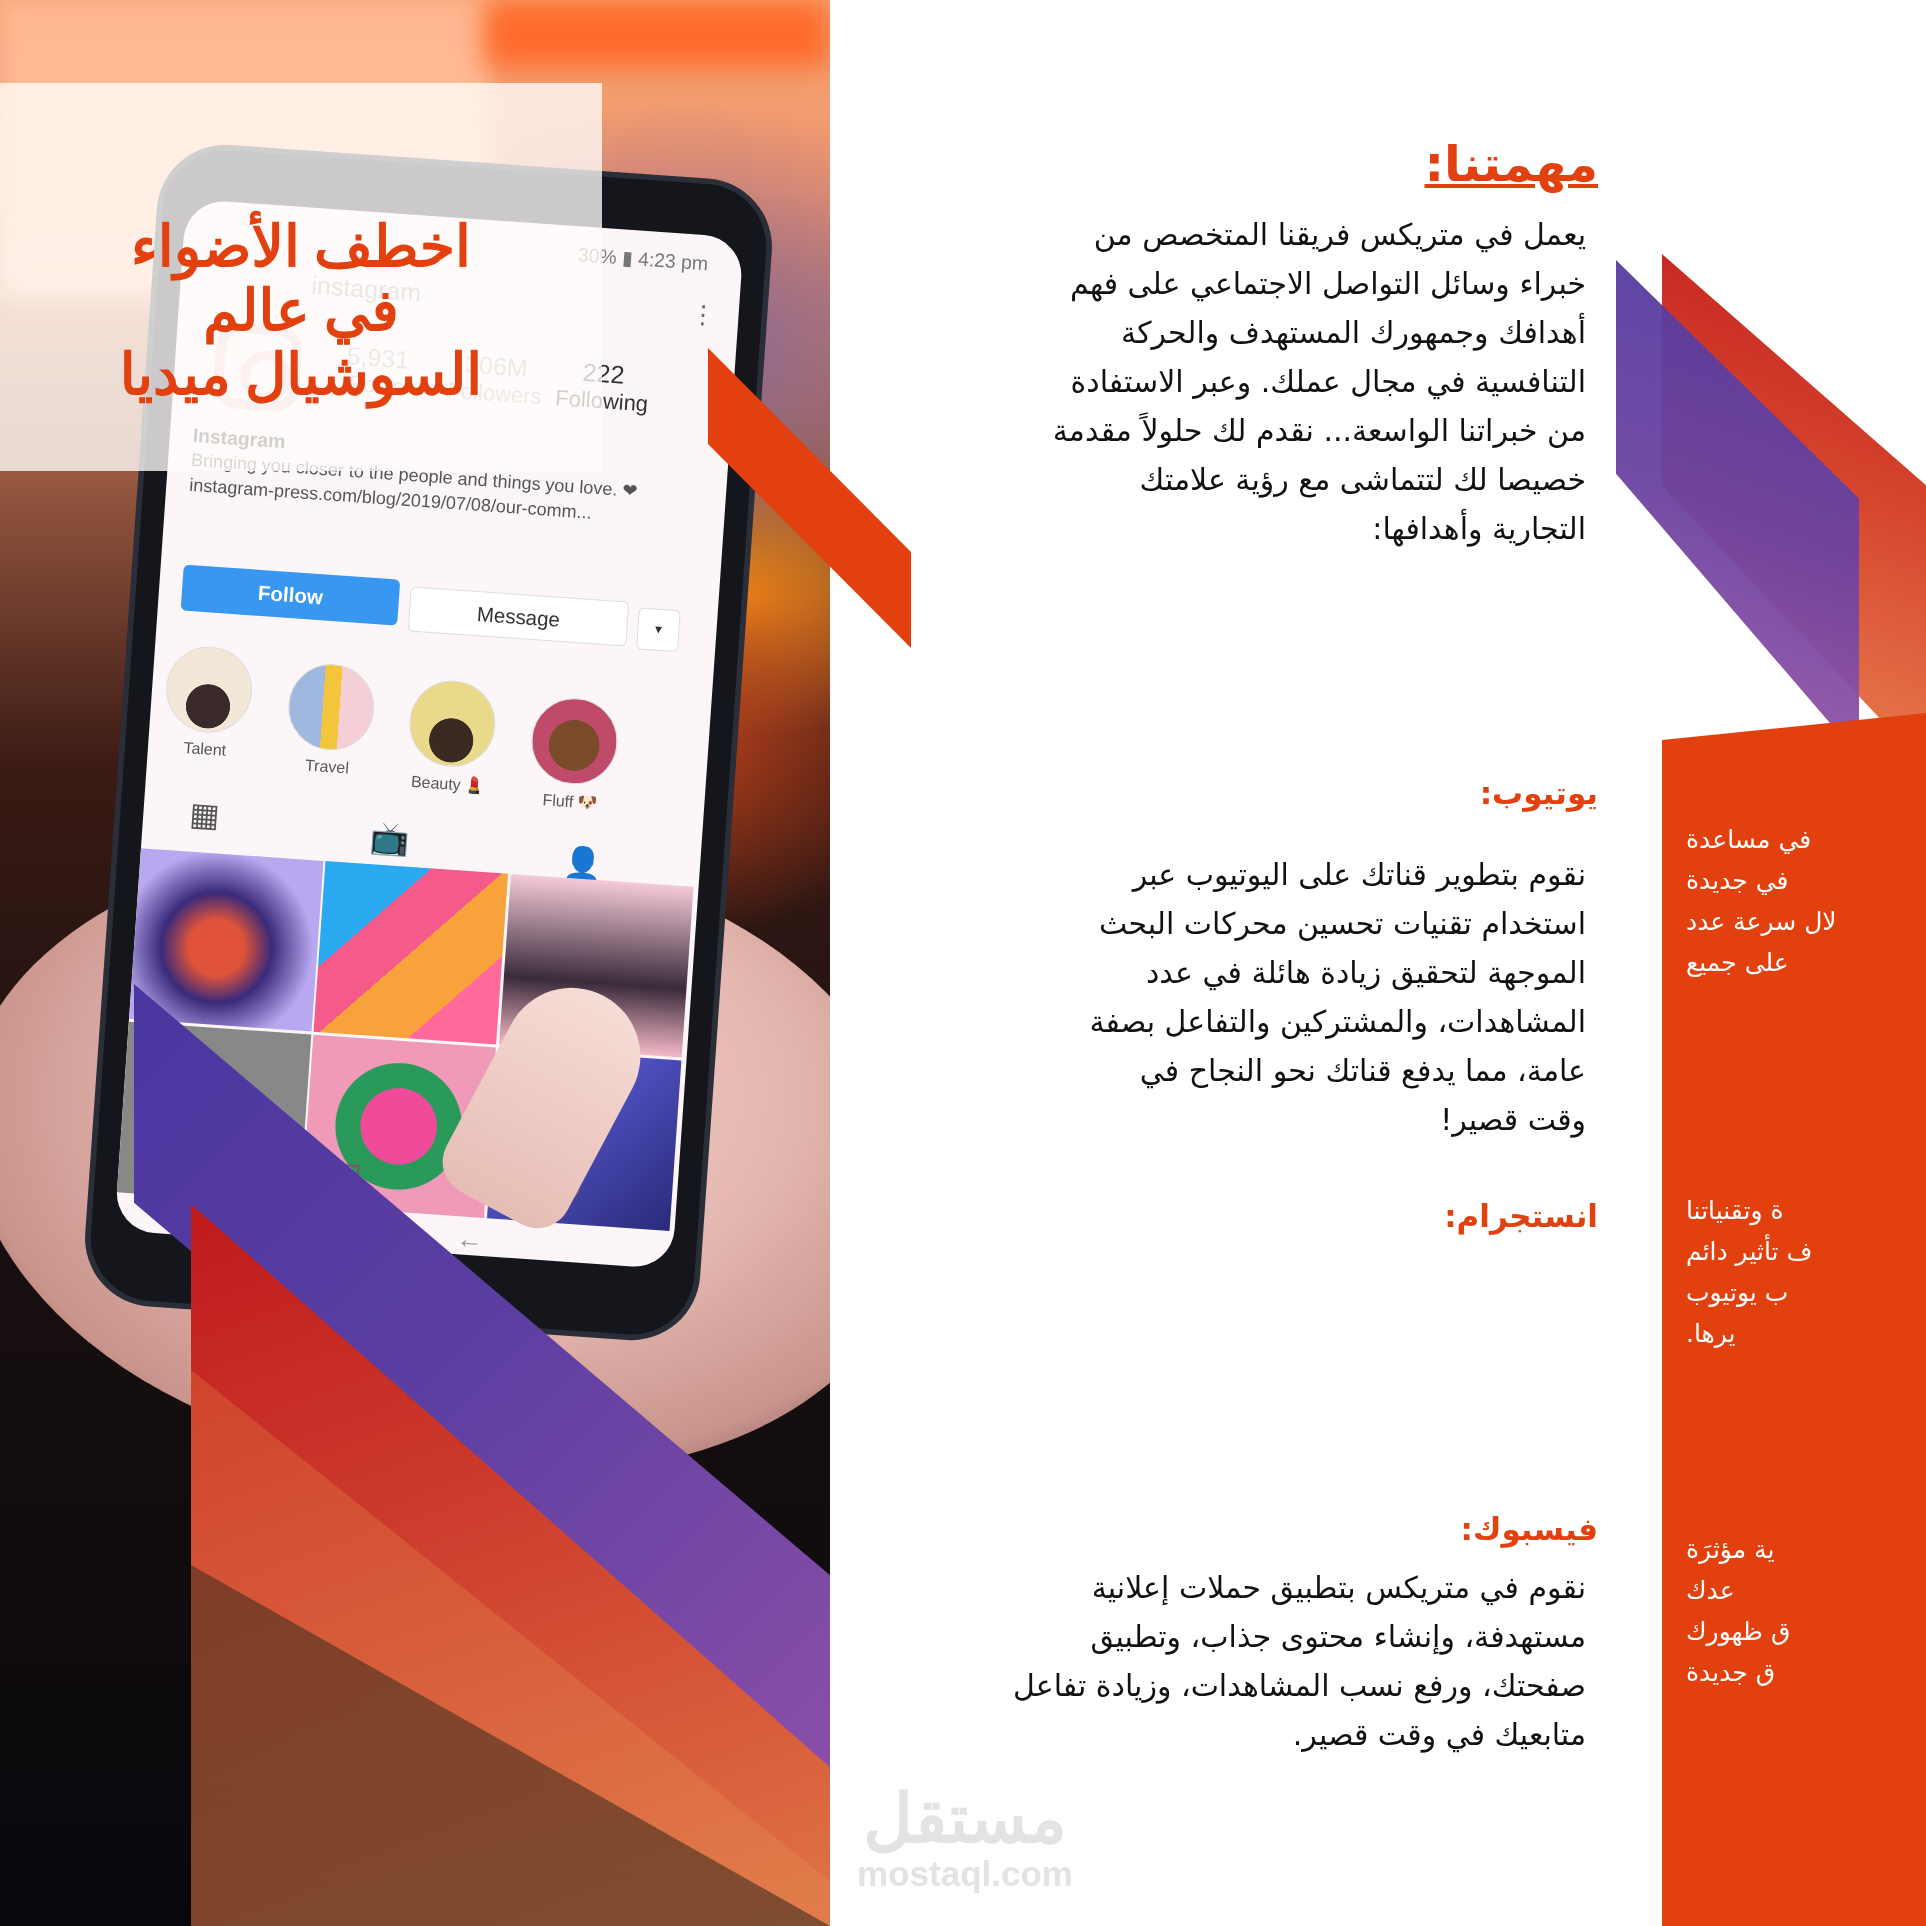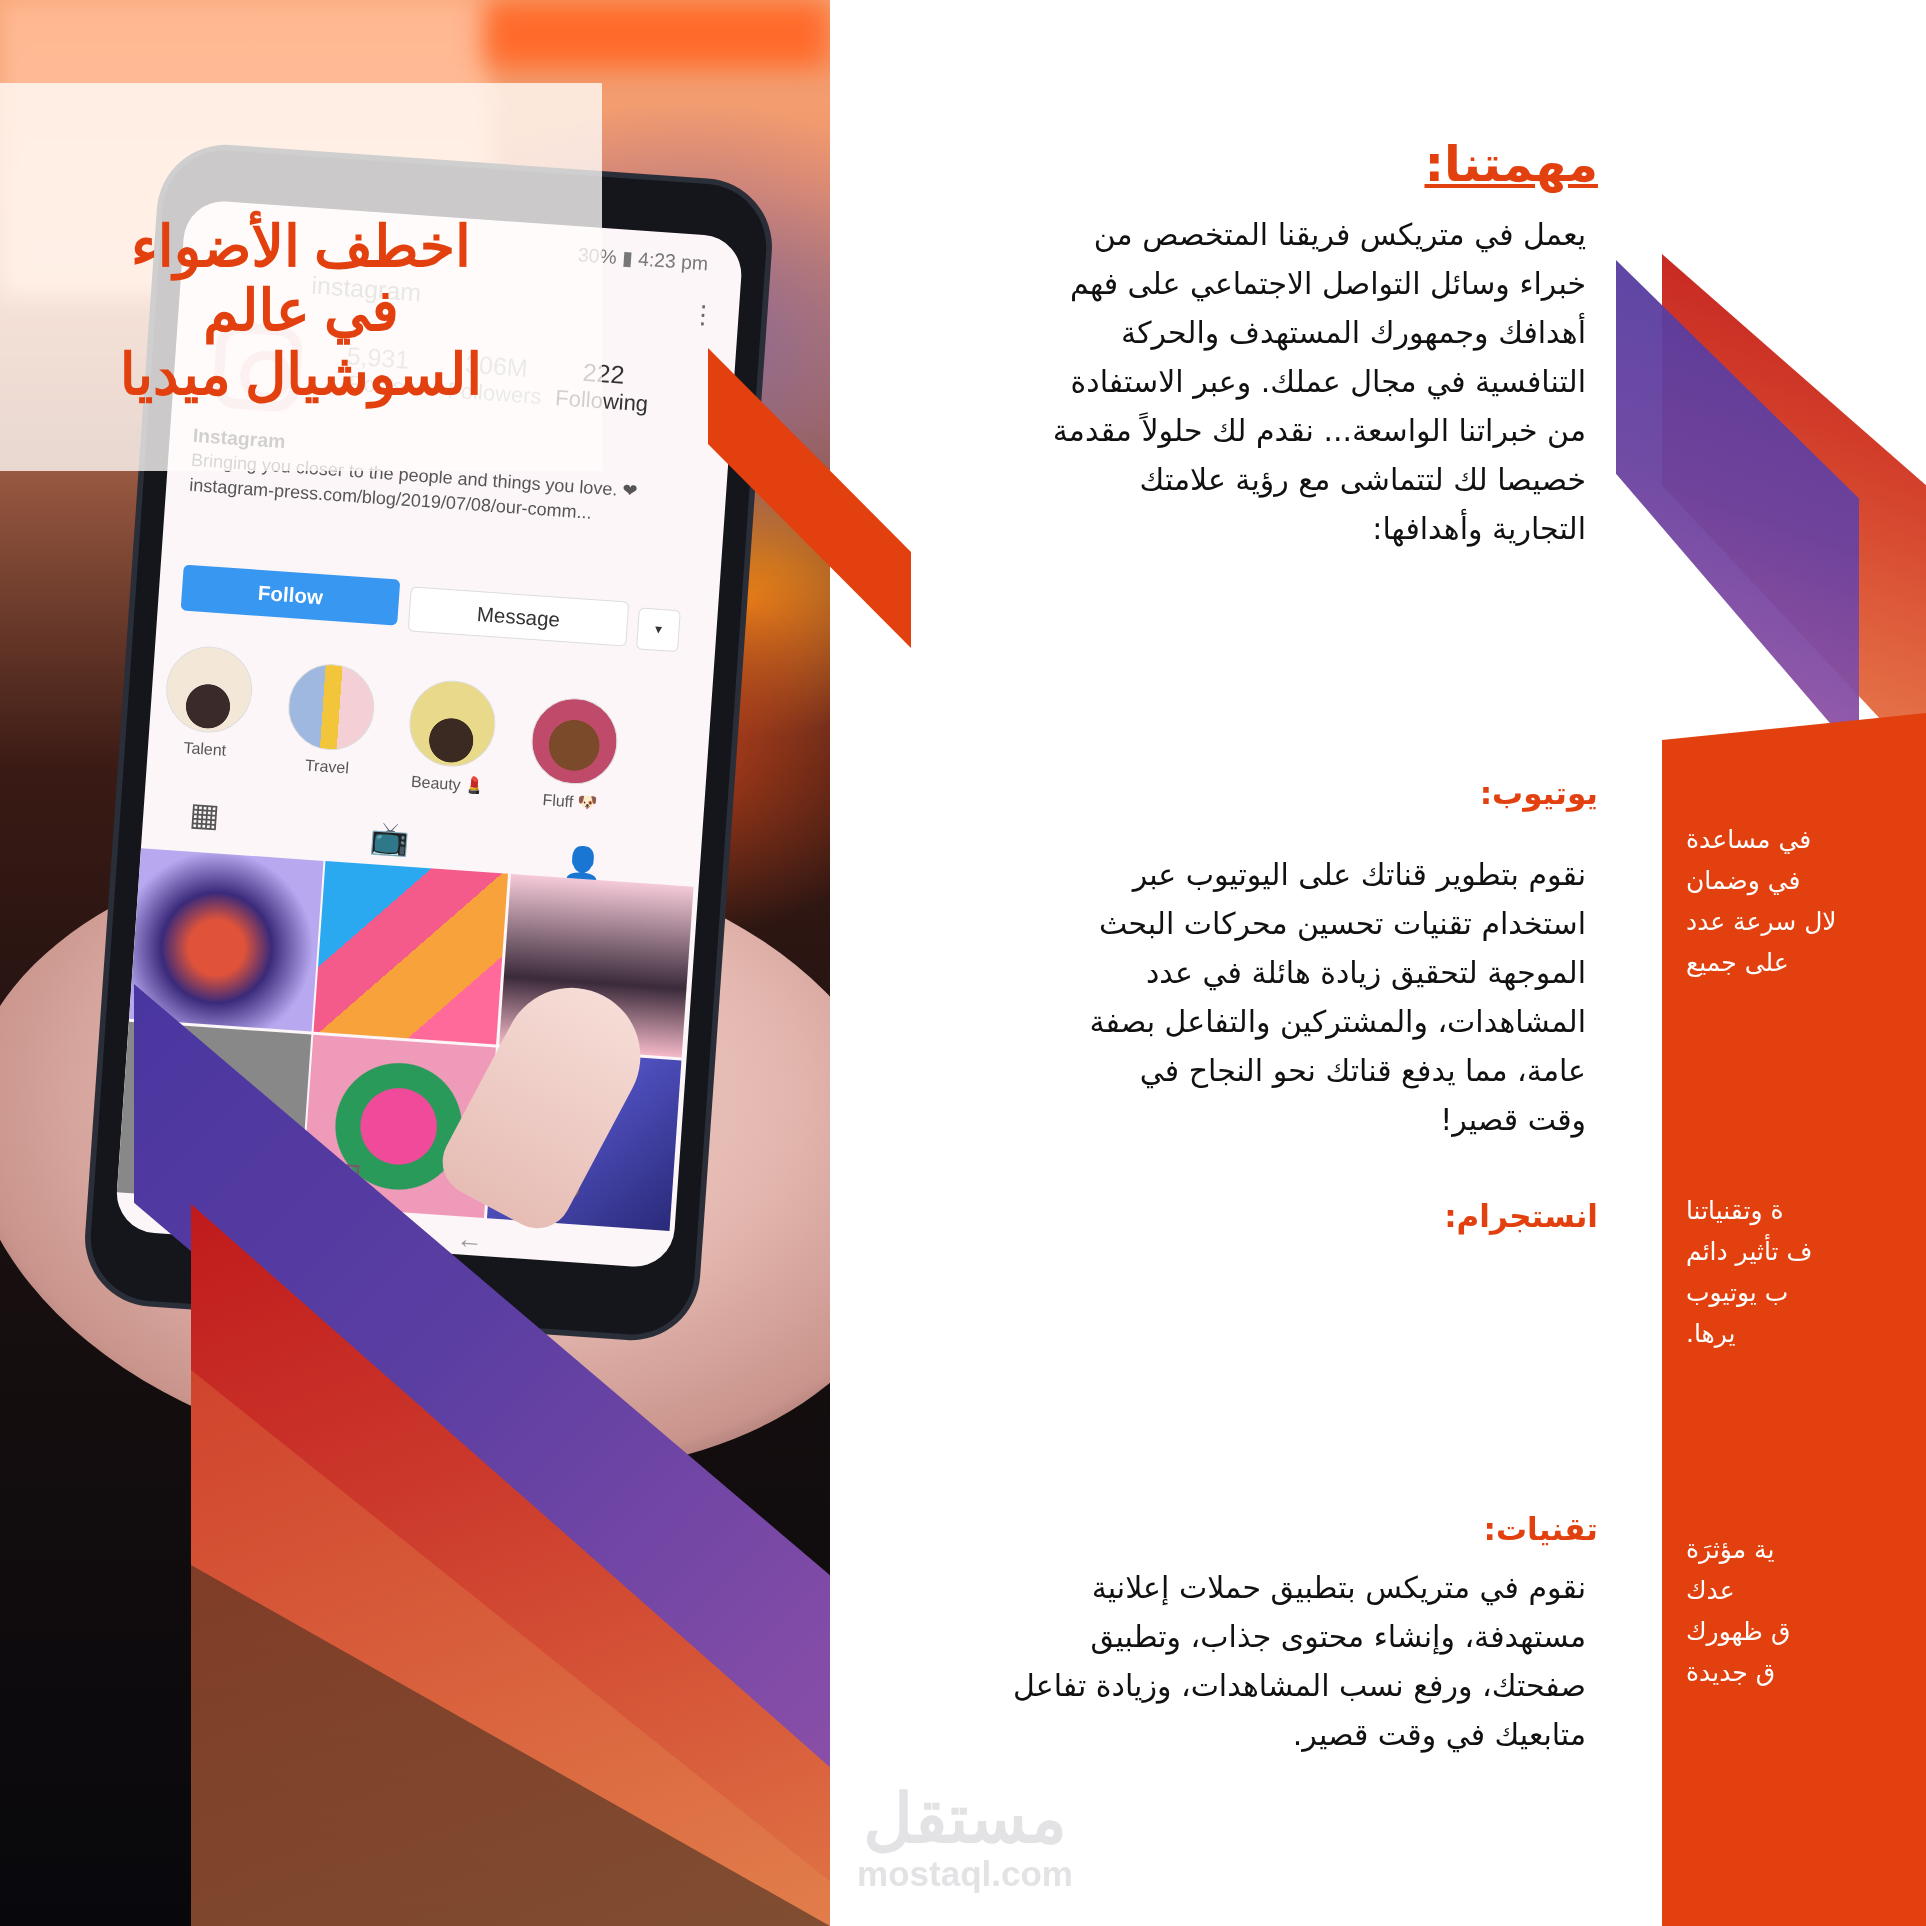--- a/index.html
+++ b/index.html
@@ -285,42 +285,42 @@
       <span>عامة، مما يدفع قناتك نحو النجاح في</span>
       <span>وقت قصير!</span>
     </p>
   </div>
 
   <div class="section" style="top:1062px">
     <h3 class="h-sub">انستجرام:</h3>
   </div>
 
   <div class="section" style="top:1375px">
-    <h3 class="h-sub">تقنيات:</h3>
+    <h3 class="h-sub">فيسبوك:</h3>
     <p class="para" style="margin-top:11.4px">
       <span>نقوم في متريكس بتطبيق حملات إعلانية</span>
       <span>مستهدفة، وإنشاء محتوى جذاب، وتطبيق</span>
       <span>صفحتك، ورفع نسب المشاهدات، وزيادة تفاعل</span>
       <span>متابعيك في وقت قصير.</span>
     </p>
   </div>
 </div>
 
 <div class="watermark">
   <div class="ar">مستقل</div>
   <div class="en">mostaql.com</div>
 </div>
 
 <div class="shape stripe-red-right"></div>
 <div class="shape stripe-purple-right"></div>
 <div class="shape orange-panel"></div>
 
 <div class="right-text" style="top:819px">
   <span>في مساعدة</span>
-  <span>في وضمان</span>
+  <span>في جديدة</span>
   <span>لال سرعة عدد</span>
   <span>على جميع</span>
 </div>
 <div class="right-text" style="top:1190px">
   <span>ة وتقنياتنا</span>
   <span>ف تأثير دائم</span>
   <span>ب يوتيوب</span>
   <span>يرها.</span>
 </div>
 <div class="right-text" style="top:1529px">

